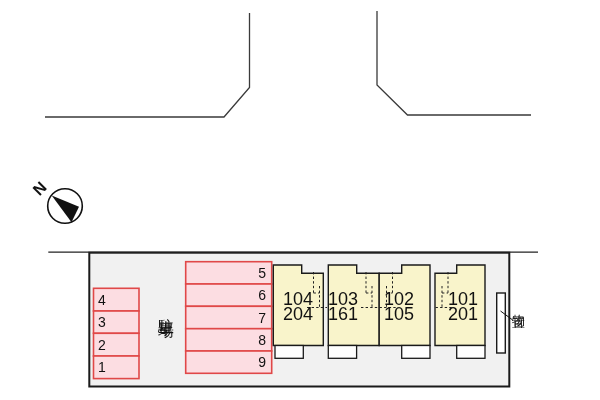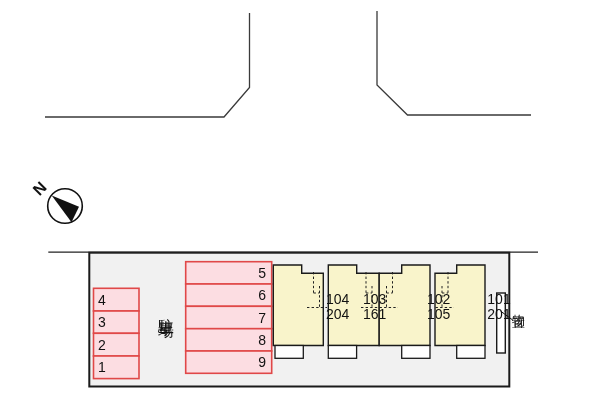--- a/index.html
+++ b/index.html
@@ -32,25 +32,25 @@
     transform:rotate(-45deg);
   }
   .pnum { font-size:14px; height:22.5px; line-height:22.5px; }
   .pl { left:98px;  width:36px; text-align:left; }
   .pm { left:187px; width:79px; text-align:right; }
   .pl4 { top:288.5px; } .pl3 { top:311px; } .pl2 { top:333.5px; } .pl1 { top:356px; }
   .pm5 { top:262px; } .pm6 { top:284px; } .pm7 { top:306.5px; } .pm8 { top:329px; } .pm9 { top:351px; }
   .vtext { writing-mode:vertical-rl; text-orientation:upright; }
   .parking-label { left:155px; top:306px; font-size:15.5px; letter-spacing:2.5px; }
   .shed-label    { left:509px; top:304px; font-size:13px; letter-spacing:1.5px; }
-  .ulab { position:absolute; top:292px; font-size:14px; line-height:15.2px;margin-left:43px; }
+  .ulab { position:absolute; top:292px; font-size:18px; line-height:15.2px; }
   .u104 { left:283px; }
-  .u103 { left:320px; }
+  .u103 { left:328px; }
   .u102 { left:384px; width:40px; text-align:left; }
-  .u101 { left:436px; width:40px; text-align:center; }
+  .u101 { left:448px; width:40px; text-align:left; }
 </style>
 </head>
 <body>
 
 <div class="stage">
 
   <svg width="600" height="400" viewBox="0 0 600 400">
 
     <polyline class="roadline" points="45,117 224,117 249.5,87.5 249.5,13"></polyline>
     <polyline class="roadline" points="377,11 377,85 407.5,115 531,115"></polyline>

